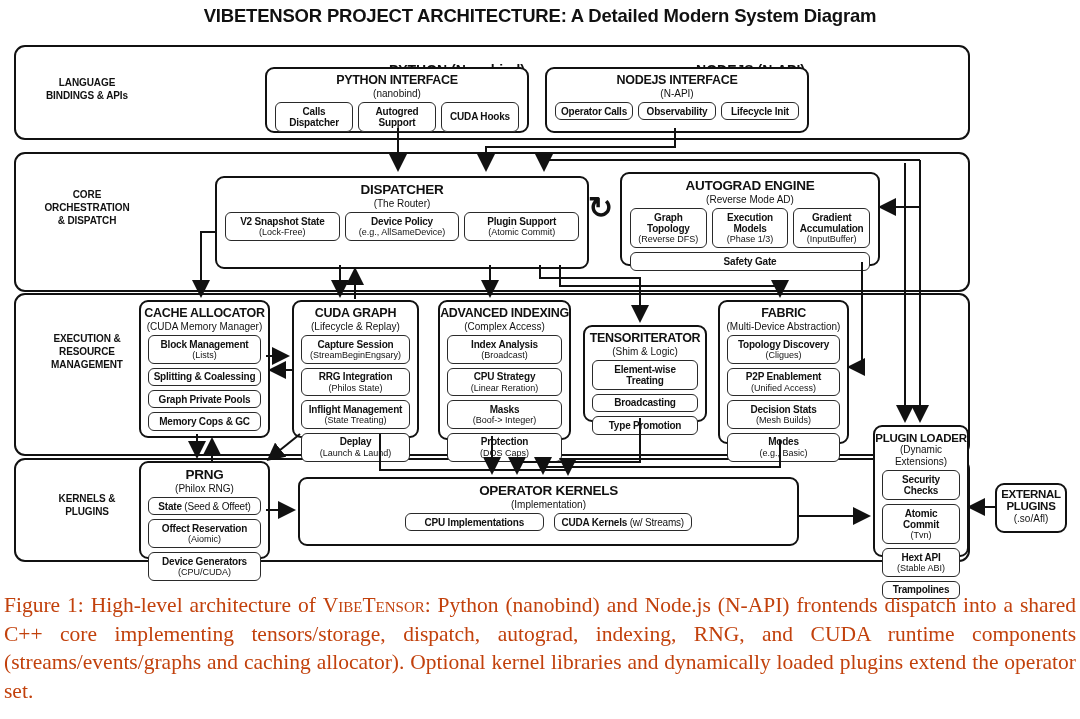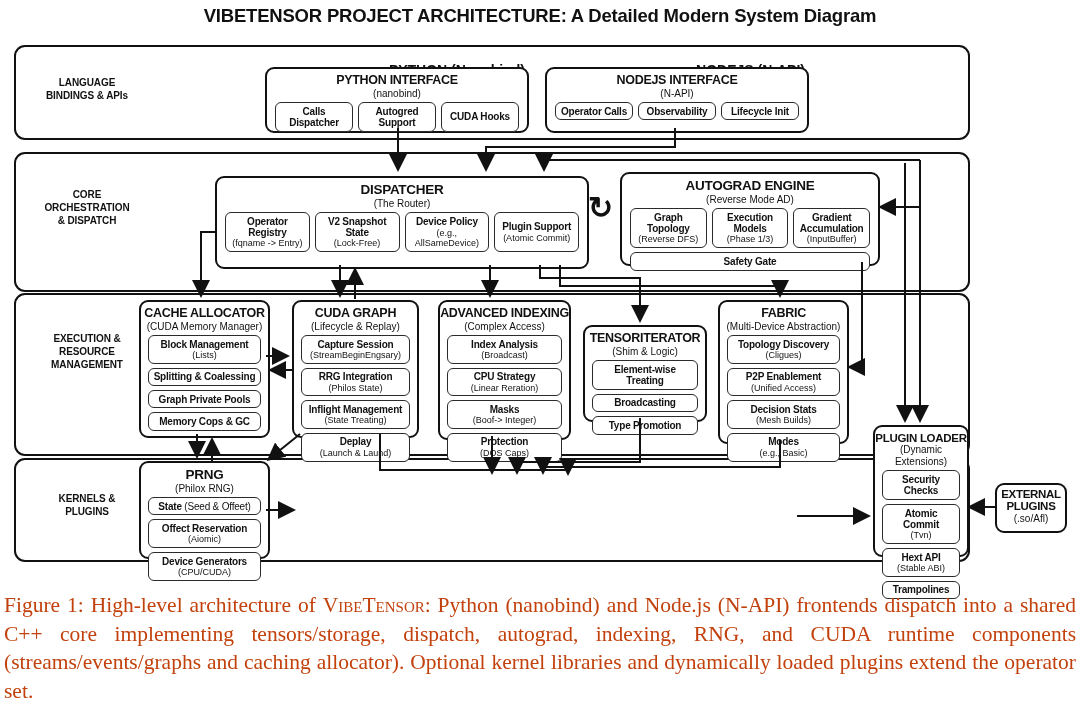--- a/index.html
+++ b/index.html
@@ -88,24 +88,20 @@
           <b>Lifecycle Init</b>
         </div>
       </div>
   </div>
 
   <div class="box" style="left:215px;top:176px;width:370px;height:89px">
     <div class="bt big">DISPATCHER</div>
     <div class="bs">(The Router)</div>
     <div class="chips-row">
         <div class="chip">
-          <b>Operator Registry</b>
-          <div class="sub">(fqname -&gt; Entry)</div>
-        </div>
-        <div class="chip">
           <b>V2 Snapshot State</b>
           <div class="sub">(Lock-Free)</div>
         </div>
         <div class="chip">
           <b>Device Policy</b>
           <div class="sub">(e.g., AllSameDevice)</div>
         </div>
         <div class="chip">
           <b>Plugin Support</b>
           <div class="sub">(Atomic Commit)</div>
@@ -243,20 +239,32 @@
         <div class="chip">
           <b>State <span style="font-weight: normal;">(Seed &amp; Offeet)</span></b>
         </div>
         <div class="chip">
           <b>Offect Reservation</b>
           <div class="sub">(Aiomic)</div>
         </div>
         <div class="chip">
           <b>Device Generators</b>
           <div class="sub">(CPU/CUDA)</div>
+        </div>
+      </div>
+  </div>
+  <div class="box" style="left:298px;top:477px;width:497px;height:65px">
+    <div class="bt big">OPERATOR KERNELS</div>
+    <div class="bs">(Implementation)</div>
+    <div class="chips-row fixedw">
+        <div class="chip">
+          <b>CPU Implementations</b>
+        </div>
+        <div class="chip">
+          <b>CUDA Kernels <span style="font-weight: normal;">(w/ Streams)</span></b>
         </div>
       </div>
   </div>
   <div class="box" style="left:873px;top:425px;width:92px;height:128px">
     <div class="bt small">PLUGIN LOADER</div>
     <div class="bs">(Dynamic Extensions)</div>
     <div class="chips-col">
         <div class="chip">
           <b>Security Checks</b>
         </div>

